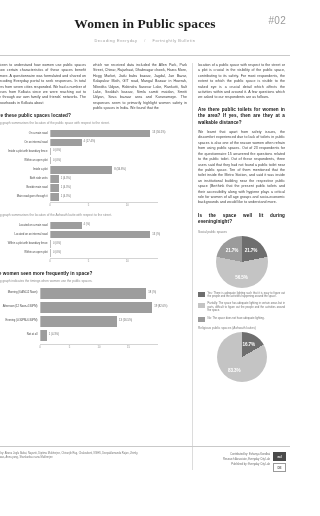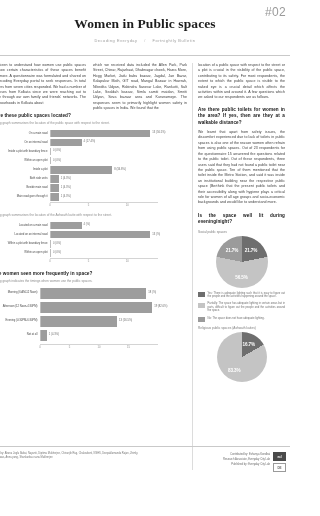--- a/index.html
+++ b/index.html
@@ -31,22 +31,22 @@
     top: 13px;
     font-size: 5.4px;
     line-height: 7.5px;
     color: #8e8e8e;
     letter-spacing: .2px;
     width: 40px;
   }
   .hdr-right {
     position: absolute;
     right: 4px;
-    top: 5px;
-    font-size: 12px;
+    top: 15px;
+    font-size: 10px;
     color: #9a9a9a;
     letter-spacing: .3px;
   }
   .hdr-title {
     text-align: center;
     font-family: "Liberation Serif", serif;
     font-weight: bold;
     font-size: 13.5px;
     letter-spacing: .1px;
     color: #1d1d1d;

